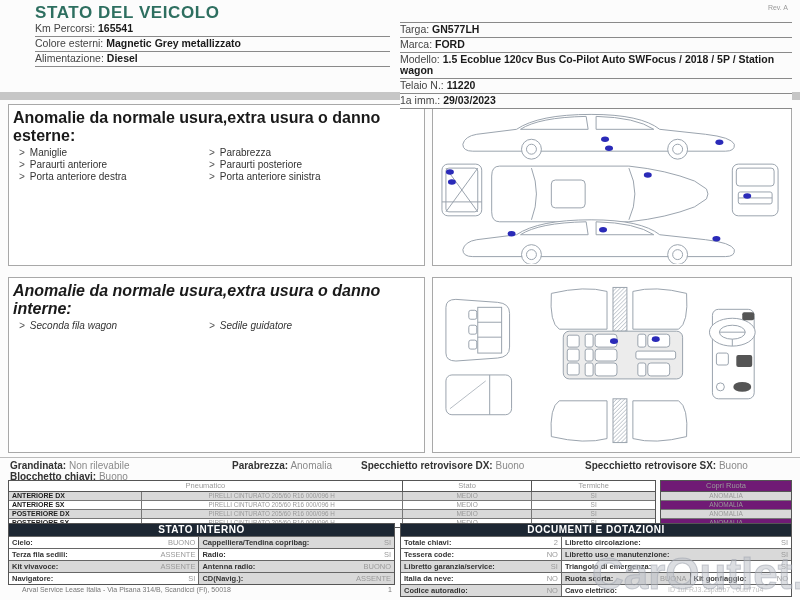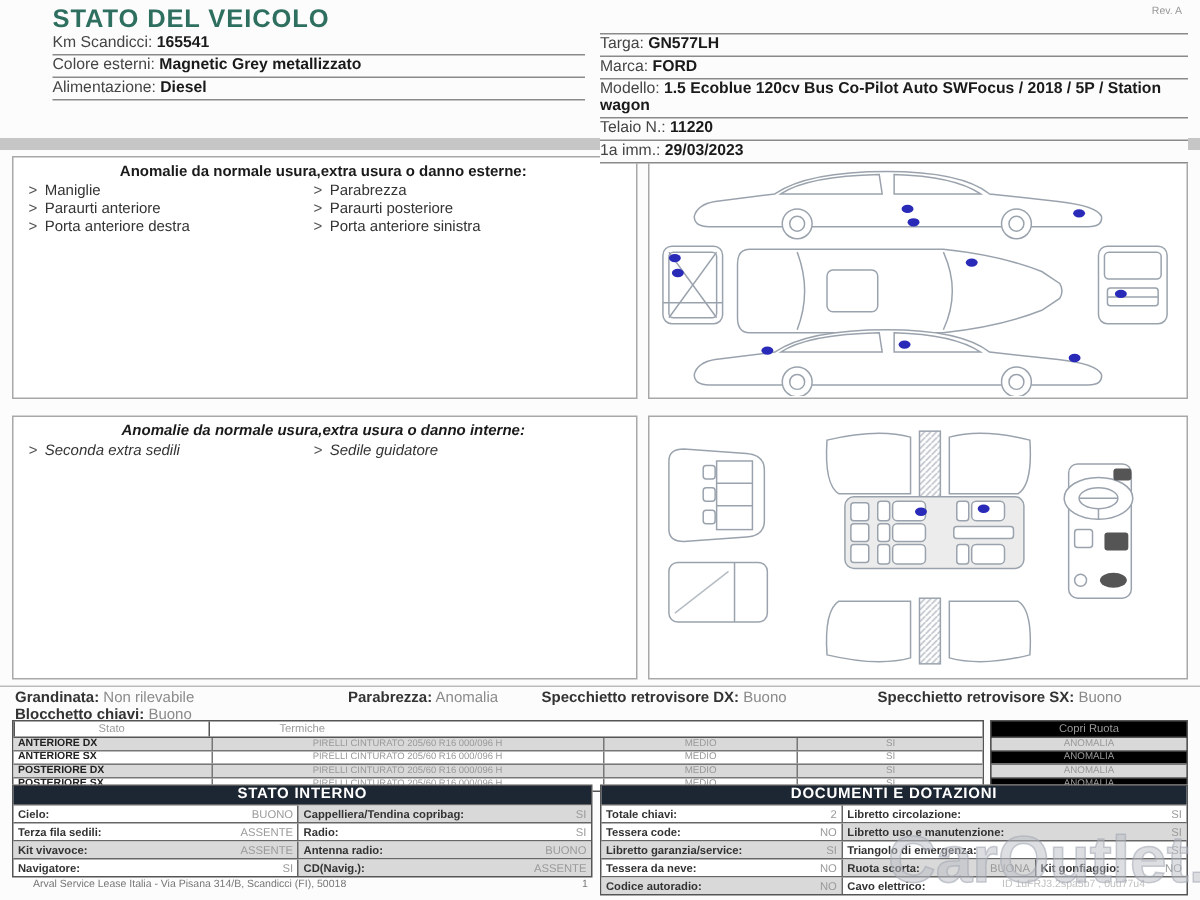--- a/index.html
+++ b/index.html
@@ -17,42 +17,42 @@
   .info-row .lbl{color:#444;}
   .info-row .val{font-weight:bold;color:#1a1a1a;}
   .gray-band{position:absolute;left:0;top:92px;width:800px;height:8px;background:#c6c6c6;}
 
   
   .panel{position:absolute;border:1px solid #a8a8a8;background:#fff;box-sizing:border-box;}
   #p-ext-anom{left:8px;top:104px;width:417px;height:162px;}
   #p-ext-diag{left:432px;top:104px;width:360px;height:162px;}
   #p-int-anom{left:8px;top:277px;width:417px;height:176px;font-style:italic;}
   #p-int-diag{left:432px;top:277px;width:360px;height:176px;}
-  .panel-title{font-size:10px;font-weight:bold;color:#1a1a1a;padding:4px 6px 2px 4px;text-align:center;}
+  .panel-title{font-size:16px;font-weight:bold;color:#1a1a1a;padding:4px 6px 2px 4px;}
   .anom-cols{position:relative;padding-left:8px;}
   .anom-col{position:absolute;top:0;}
   .anom-col.c1{left:10px;} .anom-col.c2{left:200px;}
   .anom-item{font-size:10px;color:#333;line-height:12px;white-space:nowrap;}
   .anom-item .bullet{margin-right:5px;color:#555;}
   .diag-svg{display:block;margin:1px auto 0 auto;}
   .car-line{fill:#fff;stroke:#9aa3ad;stroke-width:1;}
   .car-inner{fill:none;stroke:#9aa3ad;stroke-width:1;}
   .car-dark{fill:#555;stroke:none;}
 
   
   #status-area{position:absolute;left:0;top:457px;width:800px;height:22px;border-top:1px solid #bbb;}
   .st{position:absolute;top:2px;font-size:10px;white-space:nowrap;}
   .st .lbl{font-weight:bold;color:#333;} .st .val{color:#8a8a8a;}
   #status-line1 .st:nth-child(1){left:10px;} #status-line1 .st:nth-child(2){left:232px;}
   #status-line1 .st:nth-child(3){left:361px;} #status-line1 .st:nth-child(4){left:585px;}
   #status-line2 .st{top:13px;left:10px;}
 
   
   #tyre-main{position:absolute;left:8px;top:480px;width:648px;border:1px solid #555;box-sizing:border-box;background:#fff;}
-  #tyre-copri{position:absolute;left:660px;top:480px;width:132px;border:1px solid #555;box-sizing:border-box;background:#000000;}
+  #tyre-copri{position:absolute;left:660px;top:480px;width:132px;border:1px solid #555;box-sizing:border-box;background:#701a75;}
   .thead{display:flex;height:10px;line-height:10px;font-size:7.5px;color:#9a9a9a;border-bottom:1px solid #555;}
   .thead div{text-align:center;box-sizing:border-box;}
   .th-pneu{width:394px;} .th-stato{width:130px;border-left:1px solid #555;}
   .th-term{width:124px;border-left:1px solid #555;} .th-copri{width:100%;}
   .trow{display:flex;height:8px;line-height:8px;border-top:1px solid #777;}
   .trow:first-of-type{border-top:none;}
   .tc{box-sizing:border-box;overflow:hidden;white-space:nowrap;}
   .tc-pos{width:132px;font-size:7px;font-weight:bold;color:#222;padding-left:3px;}
   .tc-spec{width:262px;font-size:6.3px;color:#999;text-align:center;border-left:1px solid #777;}
   .tc-stato{width:130px;font-size:6.5px;color:#999;text-align:center;border-left:1px solid #777;}
@@ -84,21 +84,21 @@
 </style>
 </head>
 <body>
 
 <div class="page">
 
   <div class="rev">Rev. A</div>
   <div class="title">STATO DEL VEICOLO</div>
 
   <div class="hdr" id="hdr-left">
-      <div class="info-row"><span class="lbl">Km Scandicci:</span> <span class="val">165541</span></div>
+      <div class="info-row"><span class="lbl">Km Percorsi:</span> <span class="val">165541</span></div>
       <div class="info-row"><span class="lbl">Colore esterni:</span> <span class="val">Magnetic Grey metallizzato</span></div>
       <div class="info-row"><span class="lbl">Alimentazione:</span> <span class="val">Diesel</span></div>
     </div>
   <div class="hdr" id="hdr-right">
       <div class="info-row"><span class="lbl">Targa:</span> <span class="val">GN577LH</span></div>
       <div class="info-row"><span class="lbl">Marca:</span> <span class="val">FORD</span></div>
       <div class="info-row"><span class="lbl">Modello:</span> <span class="val">1.5 Ecoblue 120cv Bus Co-Pilot Auto SWFocus / 2018 / 5P / Station wagon</span></div>
       <div class="info-row"><span class="lbl">Telaio N.:</span> <span class="val">11220</span></div>
       <div class="info-row"><span class="lbl">1a imm.:</span> <span class="val">29/03/2023</span></div>
     </div>
@@ -173,21 +173,21 @@
           <ellipse cx="170" cy="124" rx="4" ry="2.8" fill="#2a2ab8"></ellipse>
           <ellipse cx="284" cy="133" rx="4" ry="2.8" fill="#2a2ab8"></ellipse>
         </g>
     </svg>
   </div>
 
   <div class="panel" id="p-int-anom">
     <div class="panel-title">Anomalie da normale usura,extra usura o danno interne:</div>
     <div class="anom-cols">
       <div class="anom-col c1" id="int-col1">
-          <div class="anom-item"><span class="bullet">&gt;</span><span>Seconda extra sedili</span></div>
+          <div class="anom-item"><span class="bullet">&gt;</span><span>Seconda fila wagon</span></div>
         </div>
       <div class="anom-col c2" id="int-col2">
           <div class="anom-item"><span class="bullet">&gt;</span><span>Sedile guidatore</span></div>
         </div>
     </div>
   </div>
 
   <div class="panel" id="p-int-diag">
     <svg class="diag-svg" width="356" height="172" viewBox="0 0 358 172">
 
@@ -256,20 +256,21 @@
         <span class="st"><span class="lbl">Specchietto retrovisore DX:</span> <span class="val">Buono</span></span>
         <span class="st"><span class="lbl">Specchietto retrovisore SX:</span> <span class="val">Buono</span></span>
       </div>
     <div id="status-line2">
         <span class="st"><span class="lbl">Blocchetto chiavi:</span> <span class="val">Buono</span></span>
       </div>
   </div>
 
   <div id="tyre-main">
     <div class="thead">
+      <div class="th-pneu">Pneumatico</div>
       <div class="th-stato">Stato</div>
       <div class="th-term">Termiche</div>
     </div>
     <div id="tyre-rows">
         <div class="trow shade">
           <div class="tc tc-pos">ANTERIORE DX</div>
           <div class="tc tc-spec">PIRELLI CINTURATO 205/60 R16 000/096 H</div>
           <div class="tc tc-stato">MEDIO</div>
           <div class="tc tc-term">SI</div>
         </div>
@@ -378,21 +379,21 @@
             <span class="plbl">Libretto garanzia/service:</span>
             <span class="pval">SI</span>
           </div>
           <div class="pcell" style="width: 59%; gap: 32px;">
             <span class="plbl">Triangolo di emergenza:</span>
             <span class="pval">SI</span>
           </div>
         </div>
         <div class="ptable-row">
           <div class="pcell" style="width: 41%;">
-            <span class="plbl">Tessera da neve:</span>
+            <span class="plbl">Italia da neve:</span>
             <span class="pval">NO</span>
           </div>
           <div class="pcell shade" style="width: 33%;">
             <span class="plbl">Ruota scorta:</span>
             <span class="pval">BUONA</span>
           </div>
           <div class="pcell" style="width: 26%;">
             <span class="plbl">Kit gonfiaggio:</span>
             <span class="pval">NO</span>
           </div>

